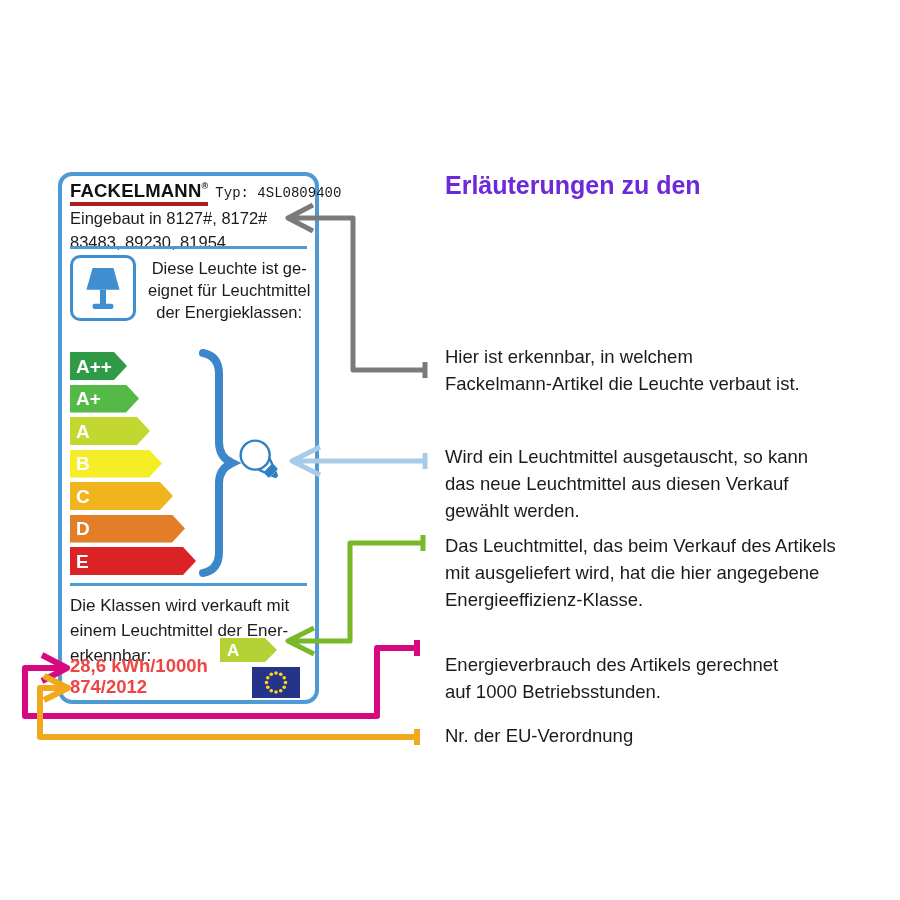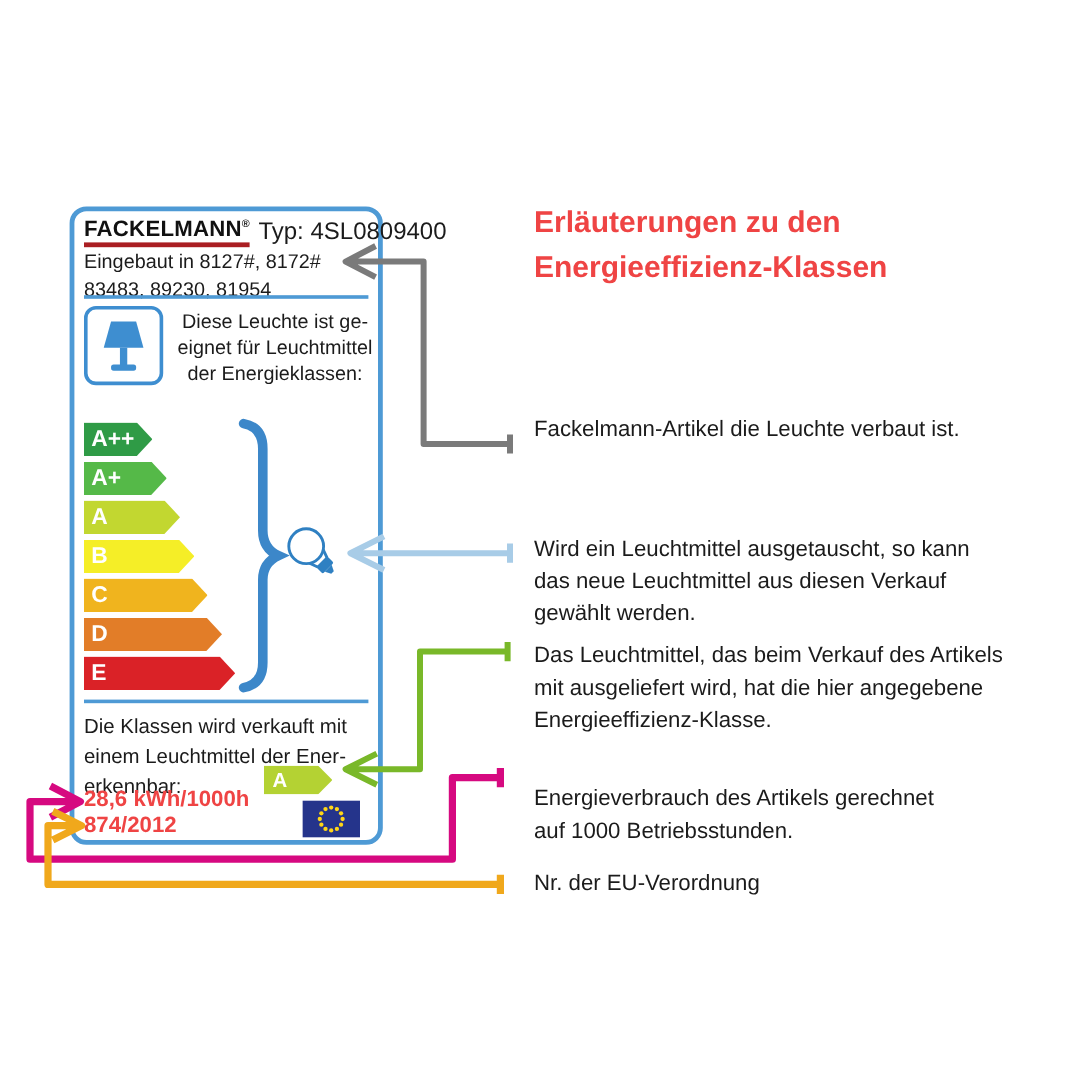--- a/index.html
+++ b/index.html
@@ -6,21 +6,21 @@
   .page{position:relative;width:900px;height:900px;background:#ffffff;overflow:hidden;
         font-family:"Liberation Sans",sans-serif;color:#1b1b1b;}
 
   
   .label-box{position:absolute;left:58px;top:172px;width:261px;height:532px;
              border:4px solid #4e9ad5;border-radius:14px;background:#fff;box-sizing:border-box;}
   .brand-row{position:absolute;left:8px;top:5px;display:flex;align-items:flex-start;gap:7px;white-space:nowrap;}
   .brand{display:inline-block;font-weight:800;font-size:18.5px;line-height:20px;letter-spacing:.2px;
          border-bottom:4px solid #aa1e22;padding-bottom:1px;color:#111;}
   .reg{font-size:9px;vertical-align:top;line-height:10px;}
-  .typ{font-size:20px;line-height:20px;padding-top:2px;}
+  .typ{font-size:14px;line-height:20px;padding-top:2px;font-family:Liberation Mono, monospace;}
   .built-in{position:absolute;left:8px;top:30px;font-size:16.5px;line-height:24px;}
   .divider{position:absolute;left:8px;right:8px;height:3px;background:#4e9ad5;}
   .divider.d1{top:70px;} .divider.d2{top:407px;}
   .lamp-frame{position:absolute;left:8px;top:79px;width:66px;height:66px;border:3px solid #3e8ed0;
               border-radius:10px;box-sizing:border-box;display:flex;align-items:center;justify-content:center;}
   .suitability{position:absolute;left:86px;top:81px;font-size:16.5px;line-height:22px;text-align:center;}
   .energy-scale{position:absolute;left:8px;top:176px;}
   .energy-arrow{height:28px;margin-bottom:4.5px;display:flex;align-items:center;
                 clip-path:polygon(0 0,calc(100% - 13px) 0,100% 50%,calc(100% - 13px) 100%,0 100%);}
   .energy-arrow span{color:#fff;font-weight:800;font-size:19px;line-height:1;padding-left:6px;}
@@ -32,21 +32,21 @@
   .energy-arrow:nth-child(6){width:115px;}
   .energy-arrow:nth-child(7){width:126px;}
   .sold-with{position:absolute;left:8px;top:417px;font-size:17px;line-height:25px;}
   .bundled-arrow{position:absolute;left:158px;top:462px;width:57px;height:24px;display:flex;align-items:center;
                  clip-path:polygon(0 0,calc(100% - 12px) 0,100% 50%,calc(100% - 12px) 100%,0 100%);}
   .bundled-arrow span{color:#fff;font-weight:800;font-size:17px;line-height:1;padding-left:7px;}
   .metrics{position:absolute;left:8px;top:480px;font-weight:700;font-size:18.5px;line-height:20.5px;color:#ef4444;}
   .eu-flag{position:absolute;left:190px;top:491px;width:48px;height:31px;}
 
   
-  .expl-title{position:absolute;left:445px;top:166px;font-size:25px;font-weight:700;line-height:38px;color:#ef4444;}
+  .expl-title{position:absolute;left:445px;top:166px;font-size:25px;font-weight:700;line-height:38px;color:#6d28d9;}
   .expl{position:absolute;left:445px;width:445px;font-size:18.5px;line-height:27px;}
   .expl.e1{top:343px;} .expl.e2{top:443px;} .expl.e3{top:532px;} .expl.e4{top:651px;} .expl.e5{top:722px;}
 
   
   .overlay{position:absolute;left:0;top:0;width:900px;height:900px;pointer-events:none;}
 </style>
 </head>
 <body>
 
 <div class="page">
@@ -136,24 +136,24 @@
         <circle cx="15.8" cy="20.25" r="1.8"></circle>
         <circle cx="14.5" cy="15.5" r="1.8"></circle>
         <circle cx="15.8" cy="10.75" r="1.8"></circle>
         <circle cx="19.25" cy="7.27" r="1.8"></circle>
       </g>
     </svg>
   </div>
 
   <div class="expl-title">
     <div>Erläuterungen zu den</div>
-    <div>Energieeffizienz-Klassen</div>
   </div>
 
   <div class="expl e1">
+    <div>Hier ist erkennbar, in welchem</div>
     <div>Fackelmann-Artikel die Leuchte verbaut ist.</div>
   </div>
 
   <div class="expl e2">
     <div>Wird ein Leuchtmittel ausgetauscht, so kann</div>
     <div>das neue Leuchtmittel aus diesen Verkauf</div>
     <div>gewählt werden.</div>
   </div>
 
   <div class="expl e3">

